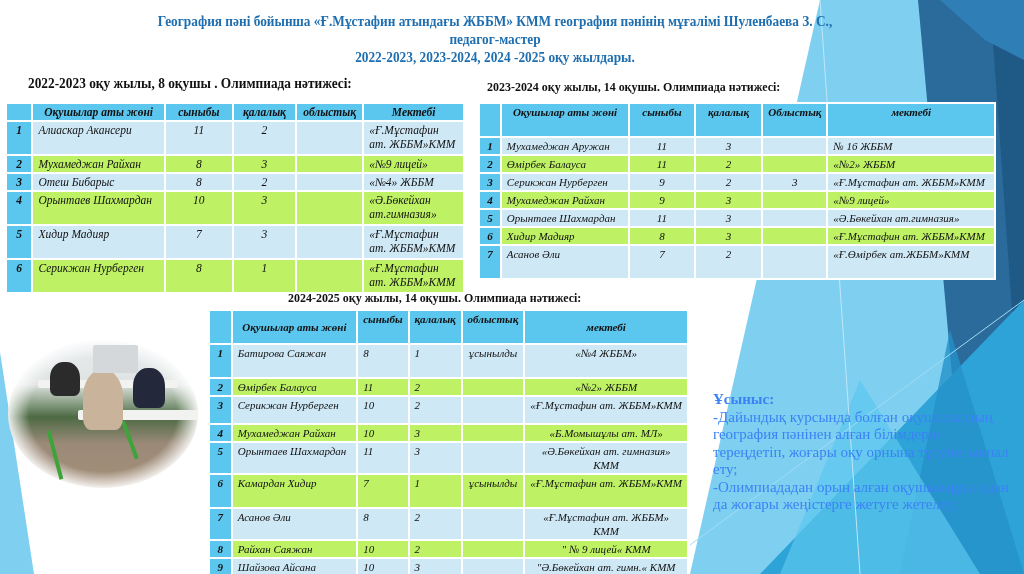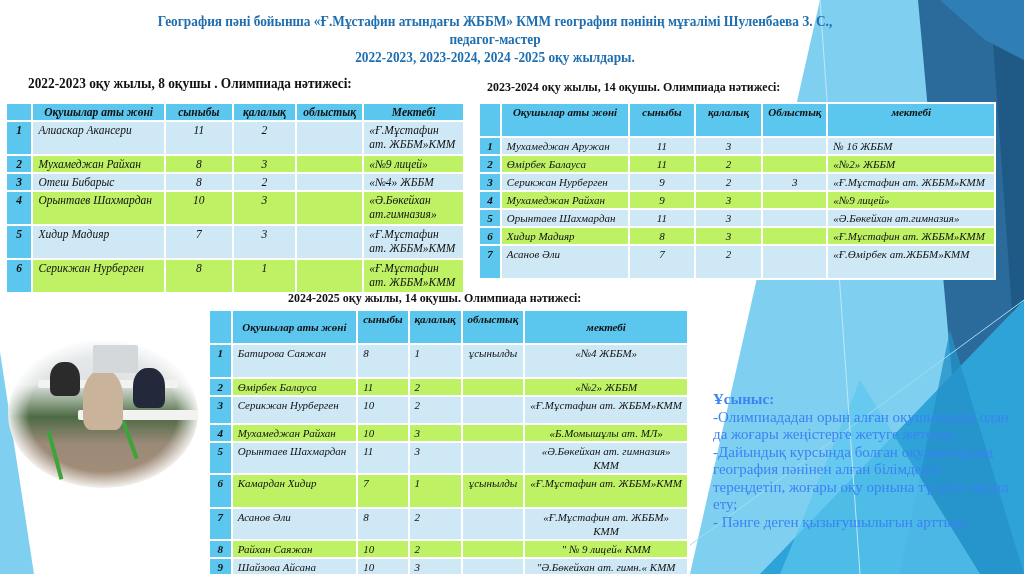--- a/index.html
+++ b/index.html
@@ -326,16 +326,15 @@
   <div class="leg" style="left:120px;top:80px;height:40px;transform:rotate(-20deg);"></div>
   <div class="leg" style="left:45px;top:90px;height:50px;transform:rotate(-15deg);"></div>
   <div class="person" style="left:42px;top:22px;width:30px;height:34px;background:#2b2b2b;"></div>
   <div class="person" style="left:75px;top:30px;width:40px;height:60px;background:#c9b39a;"></div>
   <div class="person" style="left:125px;top:28px;width:32px;height:40px;background:#23283a;"></div>
   <div class="desk" style="left:85px;top:5px;width:45px;height:28px;background:#d5d8da;"></div>
 </div>
 
 <div class="layer rec">
   <div class="h">Ұсыныс:</div>
+  <div>-Дайындық курсында болған оқушылардың география пәнінен алған білімдерін тереңдетіп, жоғары оқу орнына түсуіне ықпал ету;</div>
   <div>-Олимпиададан орын алған оқушыларды одан да жоғары жеңістерге жетуге жетелеу;</div>
-  <div>-Дайындық курсында болған оқушылардың география пәнінен алған білімдерін тереңдетіп, жоғары оқу орнына түсуіне ықпал ету;</div>
-  <div>- Пәнге деген қызығушылығын арттыру</div>
 </div>
 
 </body></html>

